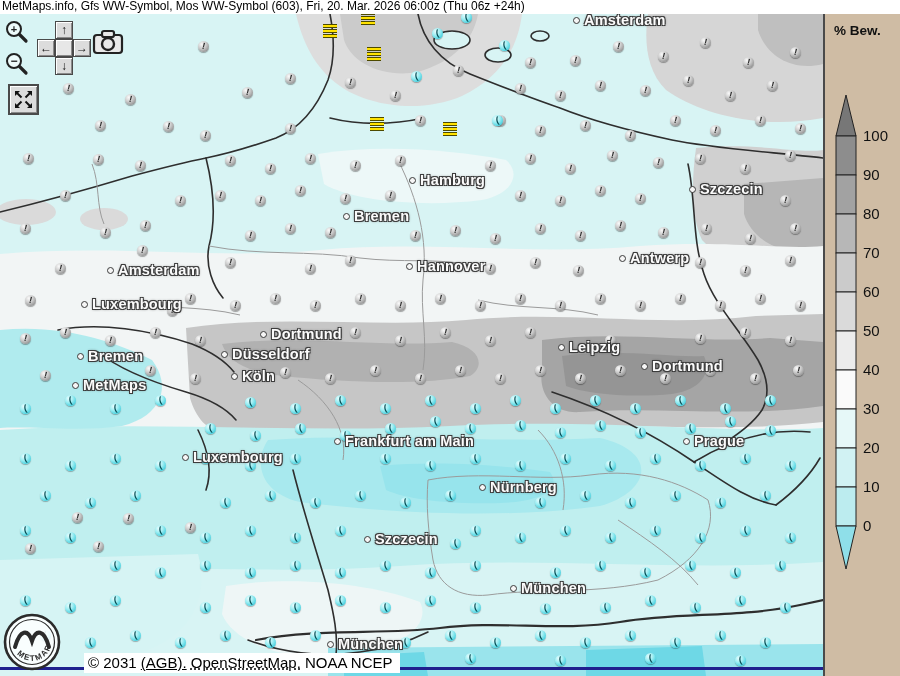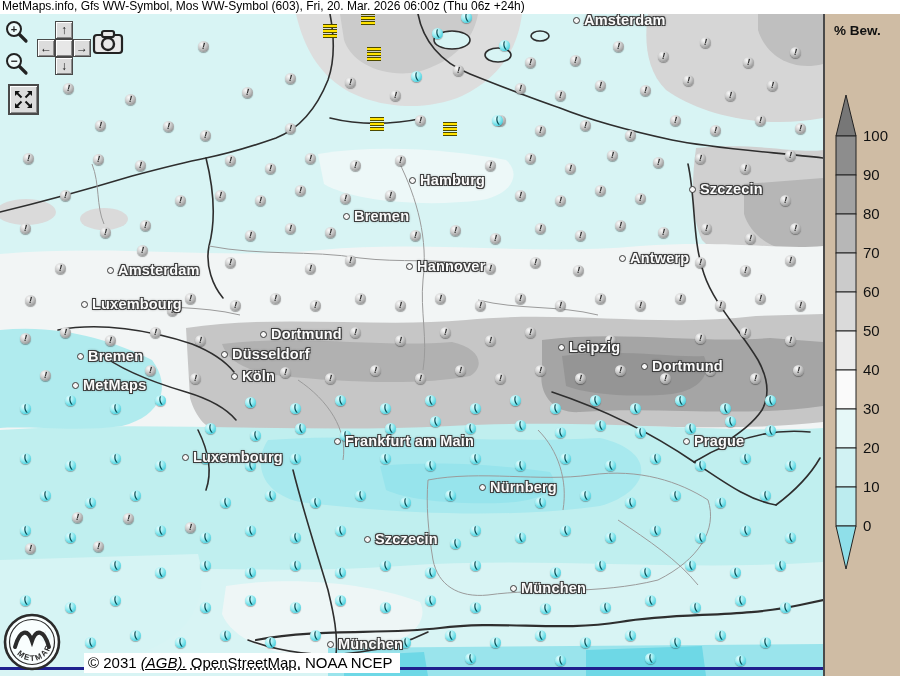--- a/index.html
+++ b/index.html
@@ -46,21 +46,21 @@
   #btn-fullscreen{left:8px;top:84px;width:27px;height:27px;background:#dcdcdc;border:2px solid #4a4a4a;
     box-shadow:inset 1px 1px 0 #fff, inset -1px -1px 0 #8a8a8a;display:flex;align-items:center;justify-content:center;}
   
   #legend{position:absolute;top:14px;right:0;width:77px;height:662px;background:#cfbca4;
     border-left:2px solid #4a4a4a;box-sizing:border-box;z-index:20;}
   #legend-title{position:absolute;top:9px;left:9px;font-size:13.5px;font-weight:600;color:#111;}
   #legend-bar{position:absolute;top:0;left:0;}
   
   #copyright{position:absolute;left:84px;top:653px;z-index:35;background:#ffffff;
     padding:1px 7px 2px 4px;font-size:15px;color:#000;white-space:nowrap;}
-  #copyright .lnk{text-decoration:underline;cursor:pointer;font-style:italic;}
+  #copyright .lnk{text-decoration:underline;cursor:pointer;}
   #copyright .lnk-dot{text-decoration:underline dotted;cursor:pointer;}
   #logo{position:absolute;left:1px;top:611px;z-index:35;}
 </style>
 </head>
 <body>
 
 <div id="titlebar">MetMaps.info, Gfs WW-Symbol, Mos WW-Symbol (603), Fri, 20. Mar. 2026 06:00z (Thu 06z +24h)</div>
 
 <div id="map">
 <svg width="823" height="662" viewBox="0 0 823 662">

